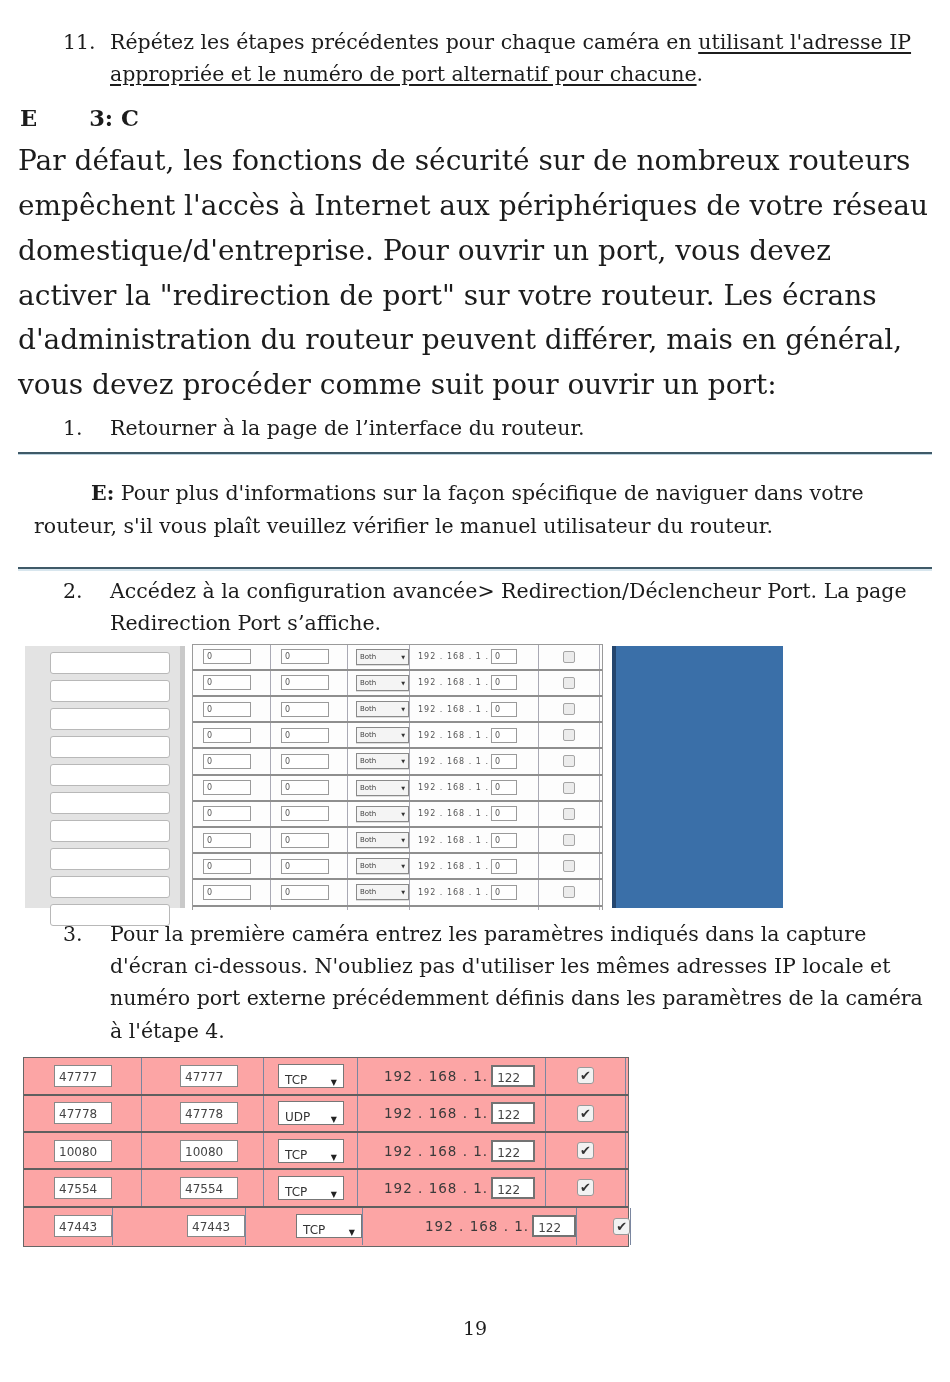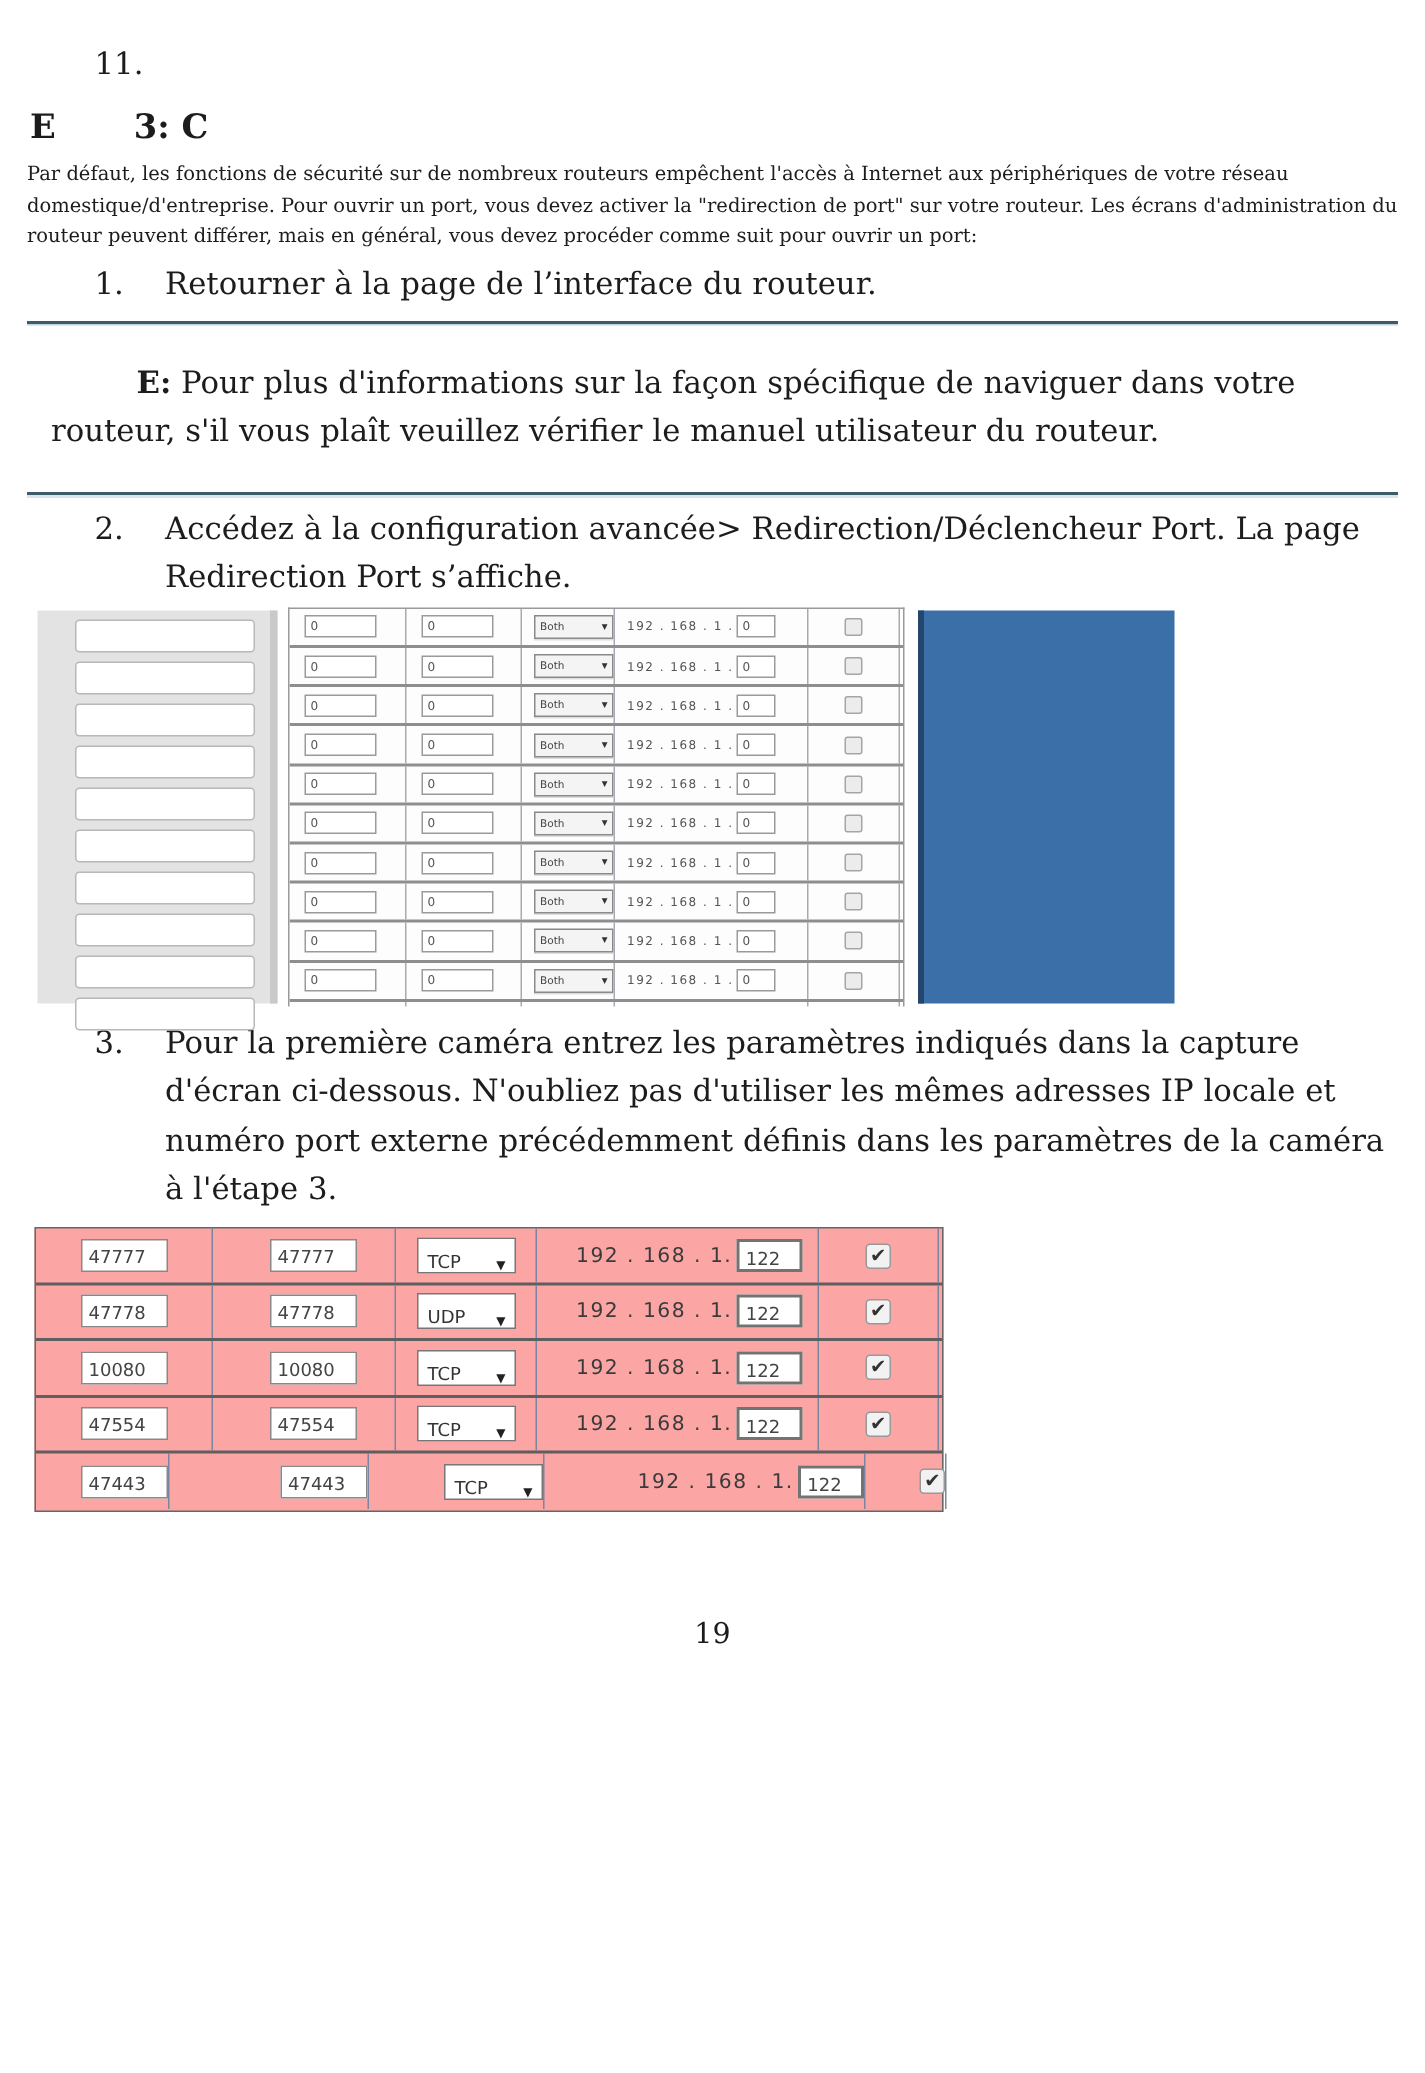--- a/index.html
+++ b/index.html
@@ -8,21 +8,21 @@
     font-family:"DejaVu Serif", serif;color:#1c1c1c;
     box-sizing:border-box;padding:26px 18px 0 18px;
   }
   
   .li{display:flex;font-size:20.5px;line-height:1.58;}
   .li-num{flex:0 0 92px;padding-left:45px;box-sizing:border-box;}
   .li-text{flex:1;}
   .u{text-decoration:underline;text-underline-offset:3px;}
   .heading{font-weight:bold;font-size:22.5px;margin:12px 0 0 2px;line-height:1.35;}
   .h-rest{margin-left:52px;}
-  .para{font-size:13px;line-height:1.6;margin:6px 0 0 0;}
+  .para{font-size:28px;line-height:1.6;margin:6px 0 0 0;}
   .step1{margin-top:4px;}
   .note{border-top:2px solid #3f5a68;border-bottom:2px solid #3f5a68;
         box-shadow:inset 0 1px 0 #bed4e0, 0 2px 0 #d8e6ee;
         padding:7px 0 8px 0;margin-top:8px;}
   .note2{margin-top:46px;}
   .note-p{font-size:20.5px;line-height:1.6;margin:16px;text-indent:57px;}
   .step2{margin-top:6px;}
   .step3{margin-top:8px;}
   .page-num{text-align:center;font-size:19px;margin-top:70px;}
 
@@ -74,20 +74,21 @@
   .cb2{width:17px;height:17px;border:1px solid #999;border-radius:3px;background:#f2f2f2;
     font:13px/16px "DejaVu Sans",sans-serif;color:#333;text-align:center;box-sizing:border-box;}
 </style>
 </head>
 <body>
 
 <div class="page-root">
 
   <div class="li">
     <div class="li-num">11.</div>
+    <div class="li-text"><span>Répétez les étapes précédentes pour chaque caméra en </span><span class="u">utilisant l'adresse IP appropriée et le numéro de port alternatif pour chacune</span><span>.</span></div>
   </div>
 
   <div class="heading">
     <span class="h-e">E</span><span class="h-rest">3: C</span>
   </div>
 
   <p class="para">Par défaut, les fonctions de sécurité sur de nombreux routeurs empêchent l'accès à Internet aux périphériques de votre réseau domestique/d'entreprise. Pour ouvrir un port, vous devez activer la "redirection de port" sur votre routeur. Les écrans d'administration du routeur peuvent différer, mais en général, vous devez procéder comme suit pour ouvrir un port:</p>
 
   <div class="li step1">
     <div class="li-num">1.</div>
@@ -357,21 +358,21 @@
           <div class="c c4"></div>
           <div class="c c5"></div>
         </div>
       </div>
     <div class="s1-accent"></div>
   </div>
 
 
   <div class="li step3">
     <div class="li-num">3.</div>
-    <div class="li-text">Pour la première caméra entrez les paramètres indiqués dans la capture d'écran ci-dessous. N'oubliez pas d'utiliser les mêmes adresses IP locale et numéro port externe précédemment définis dans les paramètres de la caméra à l'étape 3.</div>
+    <div class="li-text">Pour la première caméra entrez les paramètres indiqués dans la capture d'écran ci-dessous. N'oubliez pas d'utiliser les mêmes adresses IP locale et numéro port externe précédemment définis dans les paramètres de la caméra à l'étape 4.</div>
   </div>
 
   <div class="shot2">
 
       <div class="s2-row">
         <div class="c d1">
           <span class="inp m">47777</span>
         </div>
         <div class="c d2">
           <span class="inp m">47777</span>

